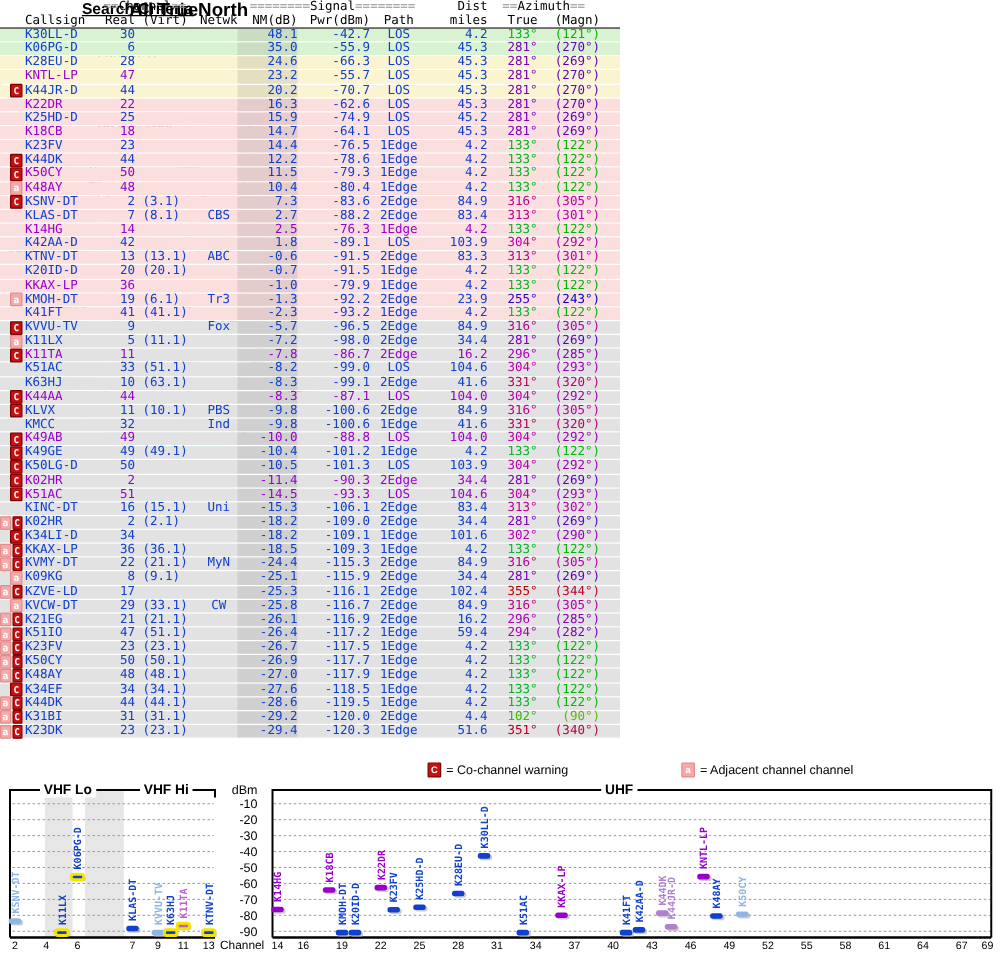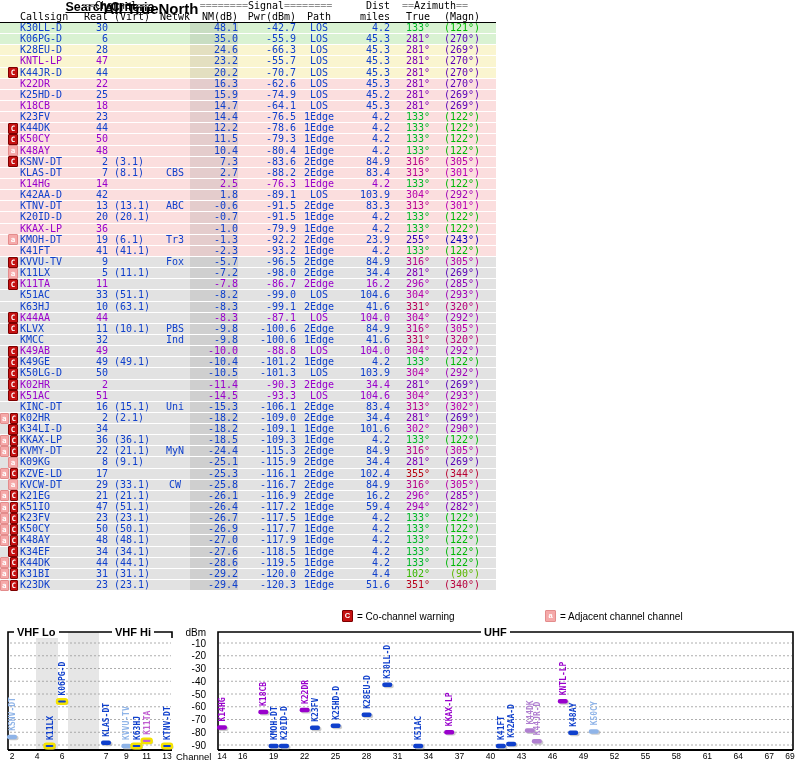--- a/index.html
+++ b/index.html
@@ -496,19 +496,19 @@
         <rect x="569.6179999999999" y="121.76" width="10" height="4.5" rx="2" fill="#aaa" fill-opacity="0.6"></rect>
         <rect x="568.1179999999999" y="120.56" width="10" height="4.5" rx="2" fill="#1040cc" stroke="none" stroke-width="0"></rect>
         <text x="576.1179999999999" y="116.76" font-size="8" font-weight="bold" font-family="DejaVu Sans Mono, monospace" fill="#1040cc" text-anchor="start" transform="rotate(-90 576.1179999999999 116.76)">K48AY</text>
       </g>
       <g>
         <rect x="590.2719999999999" y="120.35749999999999" width="10" height="4.5" rx="2" fill="#aaa" fill-opacity="0.6"></rect>
         <rect x="588.7719999999999" y="119.15749999999998" width="10" height="4.5" rx="2" fill="#8fb4e8" stroke="none" stroke-width="0"></rect>
         <text x="596.7719999999999" y="115.35749999999999" font-size="8" font-weight="bold" font-family="DejaVu Sans Mono, monospace" fill="#8fb4e8" text-anchor="start" transform="rotate(-90 596.7719999999999 115.35749999999999)">K50CY</text>
       </g>
     </svg>
-  <div class="abs band-label" style="left:14px;top:626px;">VHF Lo</div>
+  <div class="abs band-label" style="left:32px;top:626px;">VHF Lo</div>
   <div class="abs band-label" style="left:112px;top:626px;">VHF Hi</div>
   <div class="abs band-label" style="left:481px;top:626px;">UHF</div>
   <div class="abs dbm-label" style="left:172px;top:627px;width:34px;">dBm</div>
   <div class="abs channel-label" style="left:176px;top:751px;">Channel</div>
 
 </div>
 
 </body></html>

